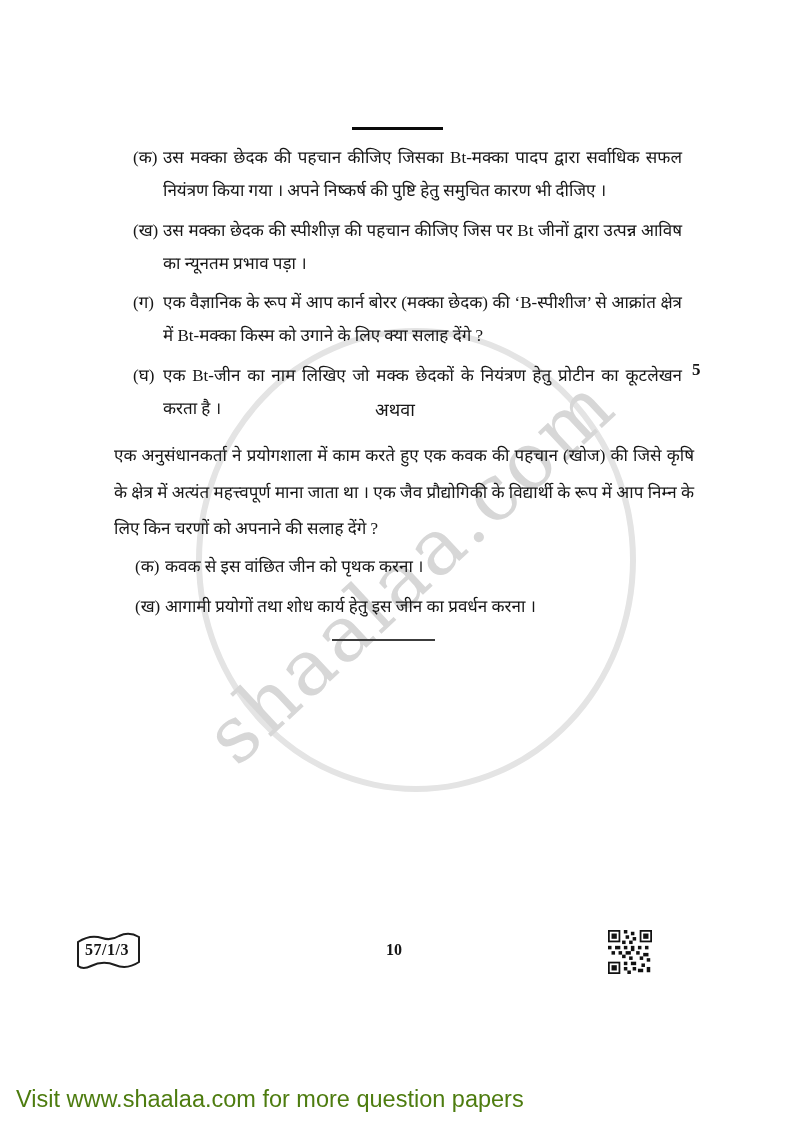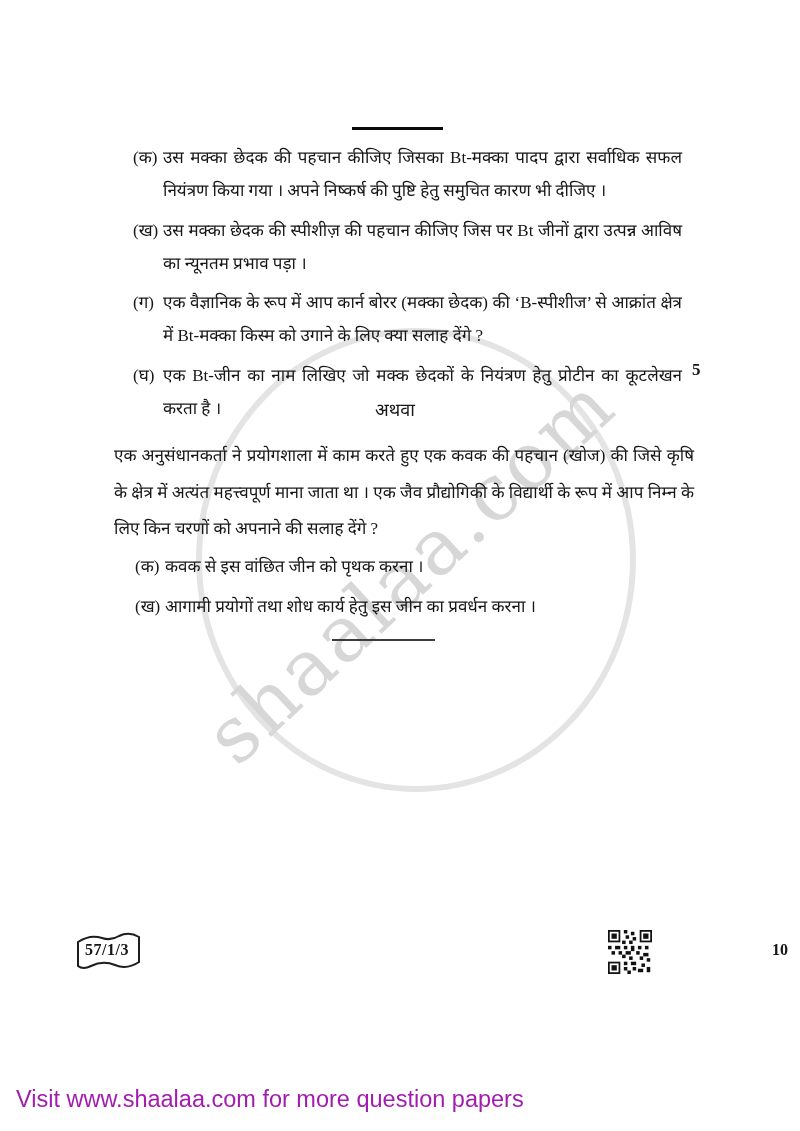--- a/index.html
+++ b/index.html
@@ -83,28 +83,28 @@
     position: absolute; left: 74px; top: 929px; width: 70px; height: 46px;
   }
   .flag svg { position: absolute; inset: 0; }
   .flag .flag-text {
     position: absolute; left: 0; top: 12px; width: 66px;
     text-align: center;
     font-size: 16px; font-weight: 700; letter-spacing: 0.5px;
   }
   .page-number {
     position: absolute; left: 0; top: 941px; width: 788px;
-    text-align: right; font-size: 16px; font-weight: 700;
+    text-align: center; font-size: 16px; font-weight: 700;
   }
   .qr { position: absolute; left: 607px; top: 930px; width: 46px; height: 44px; }
 
   .site-banner {
     position: absolute; left: 16px; top: 1086px; width: 770px;
     font-family: "Liberation Sans", "DejaVu Sans", sans-serif;
-    font-size: 23.5px; color: #a21caf;
+    font-size: 23.5px; color: #4d7c0f;
   }
 </style>
 </head>
 <body>
 
 <div class="page">
 
   <div class="wm-ring"></div>
   <div class="wm-text">shaalaa.com</div>
 

